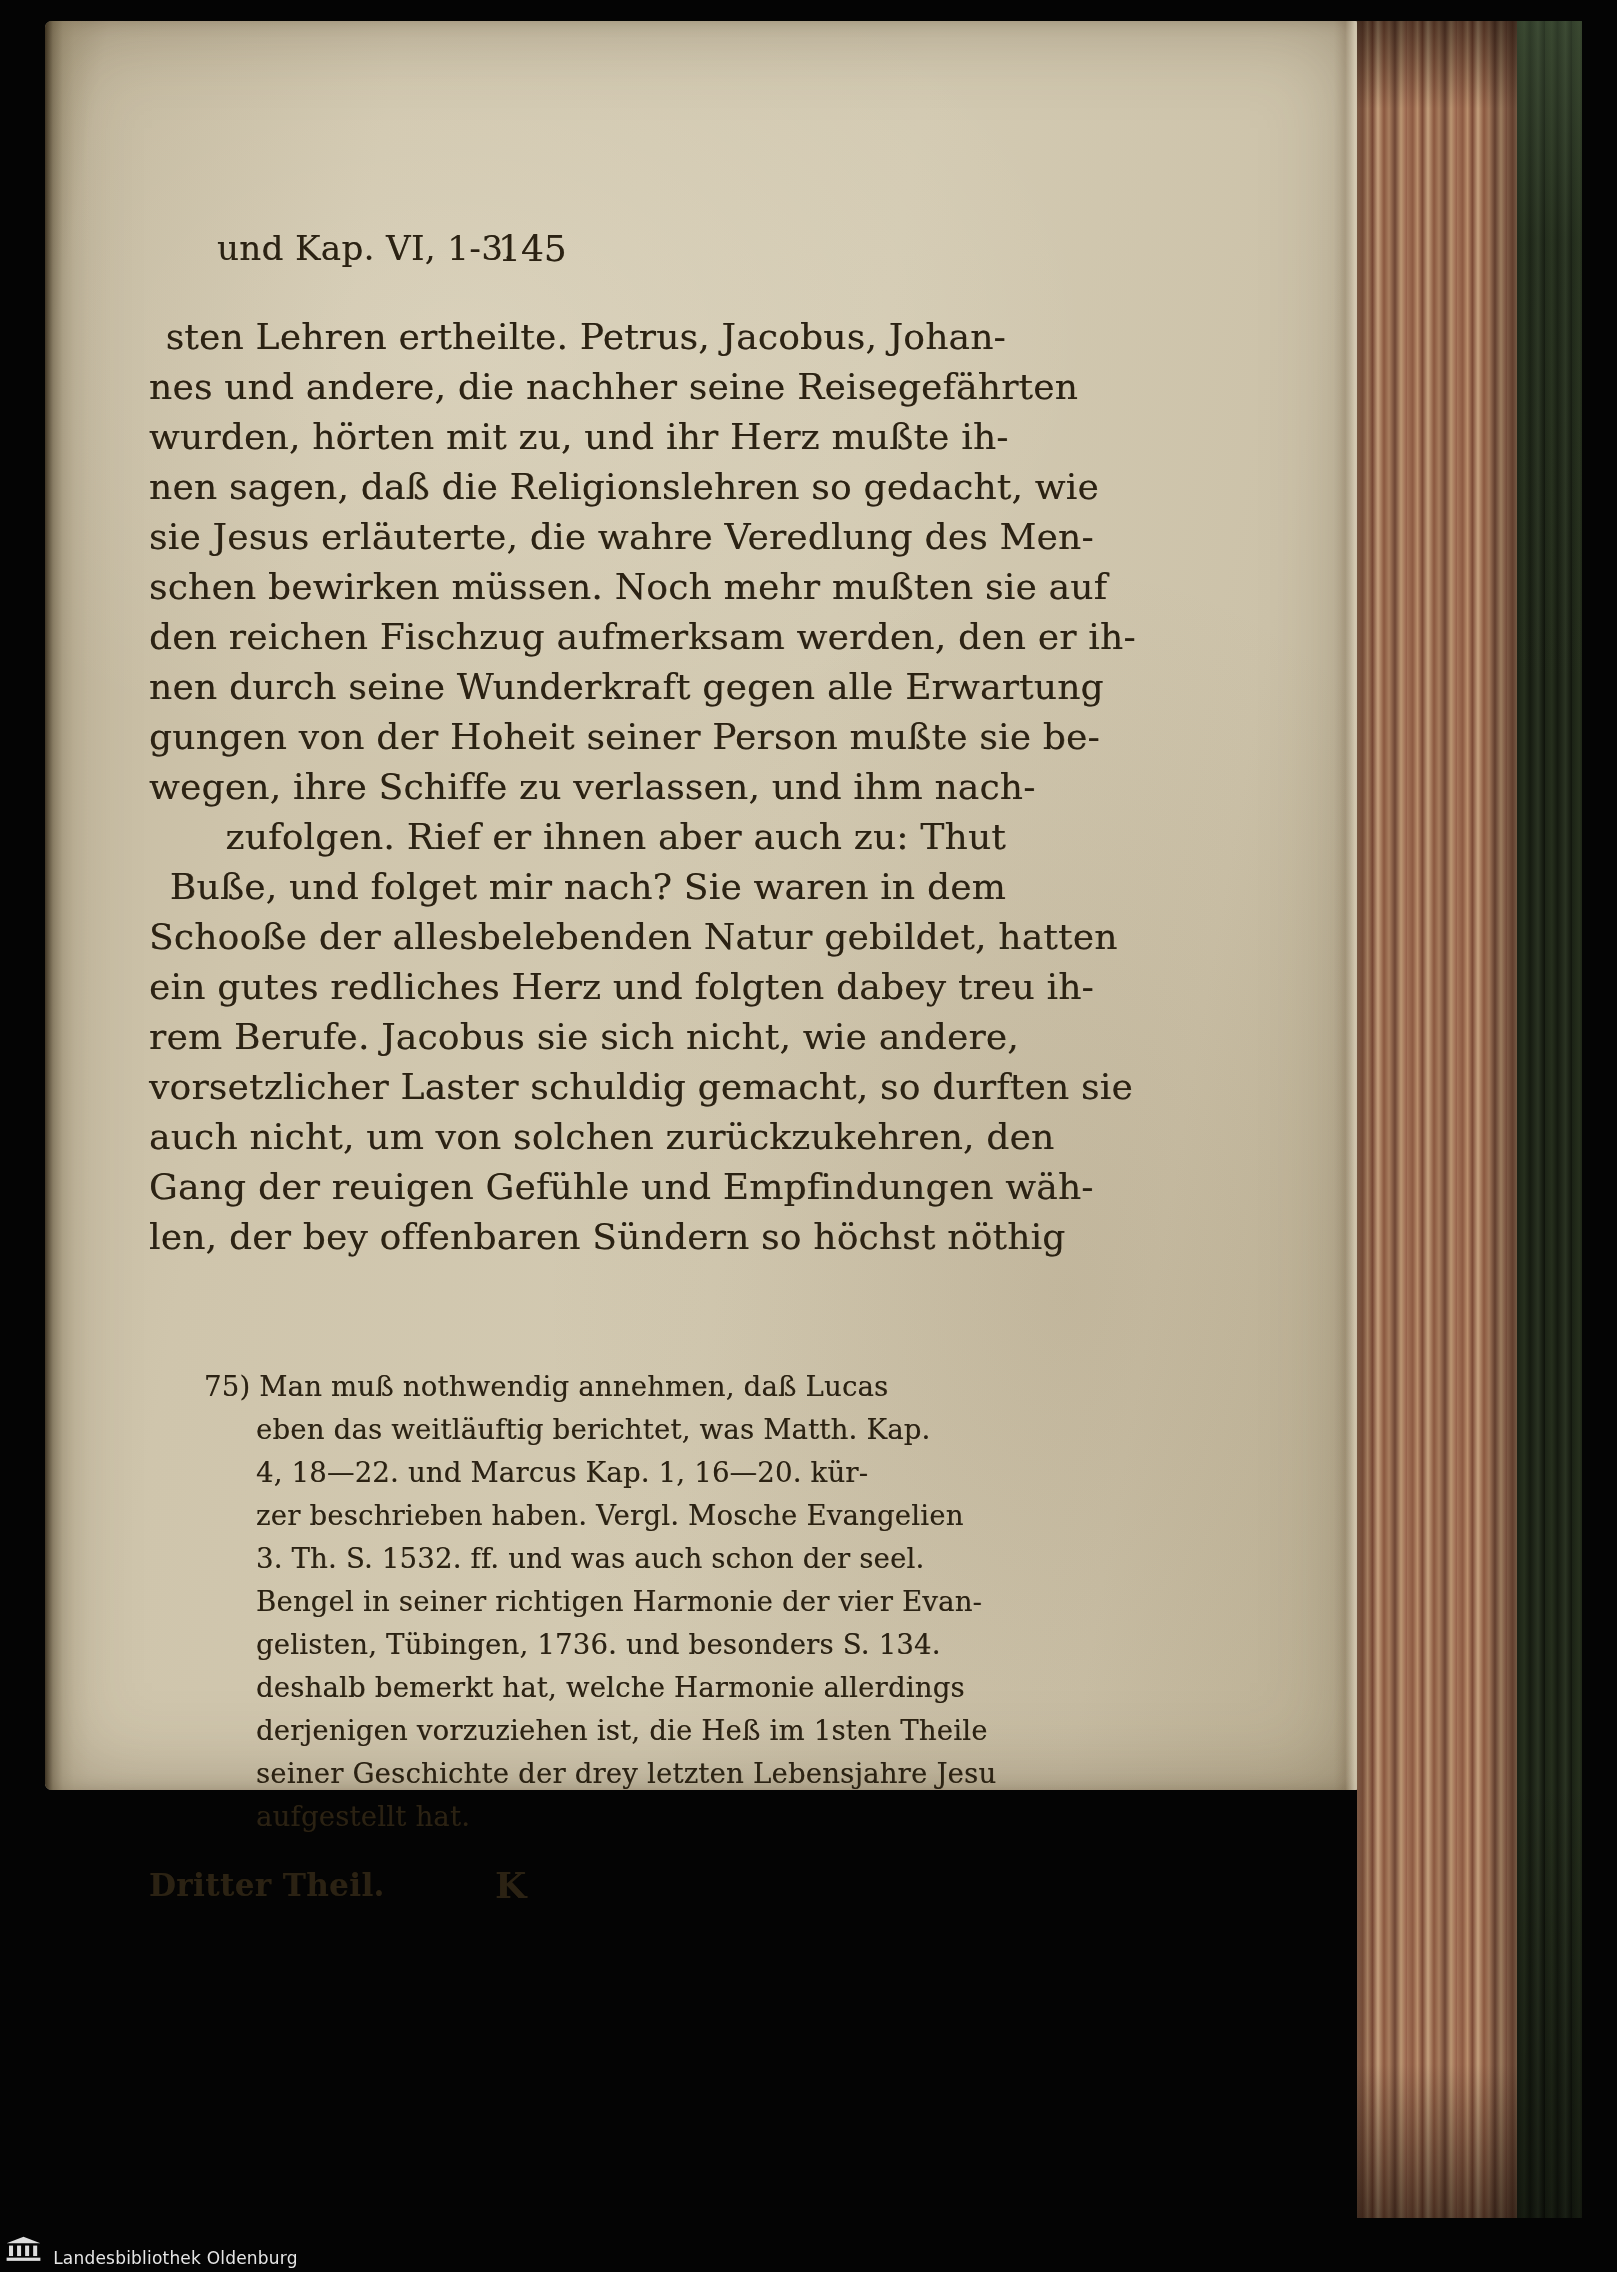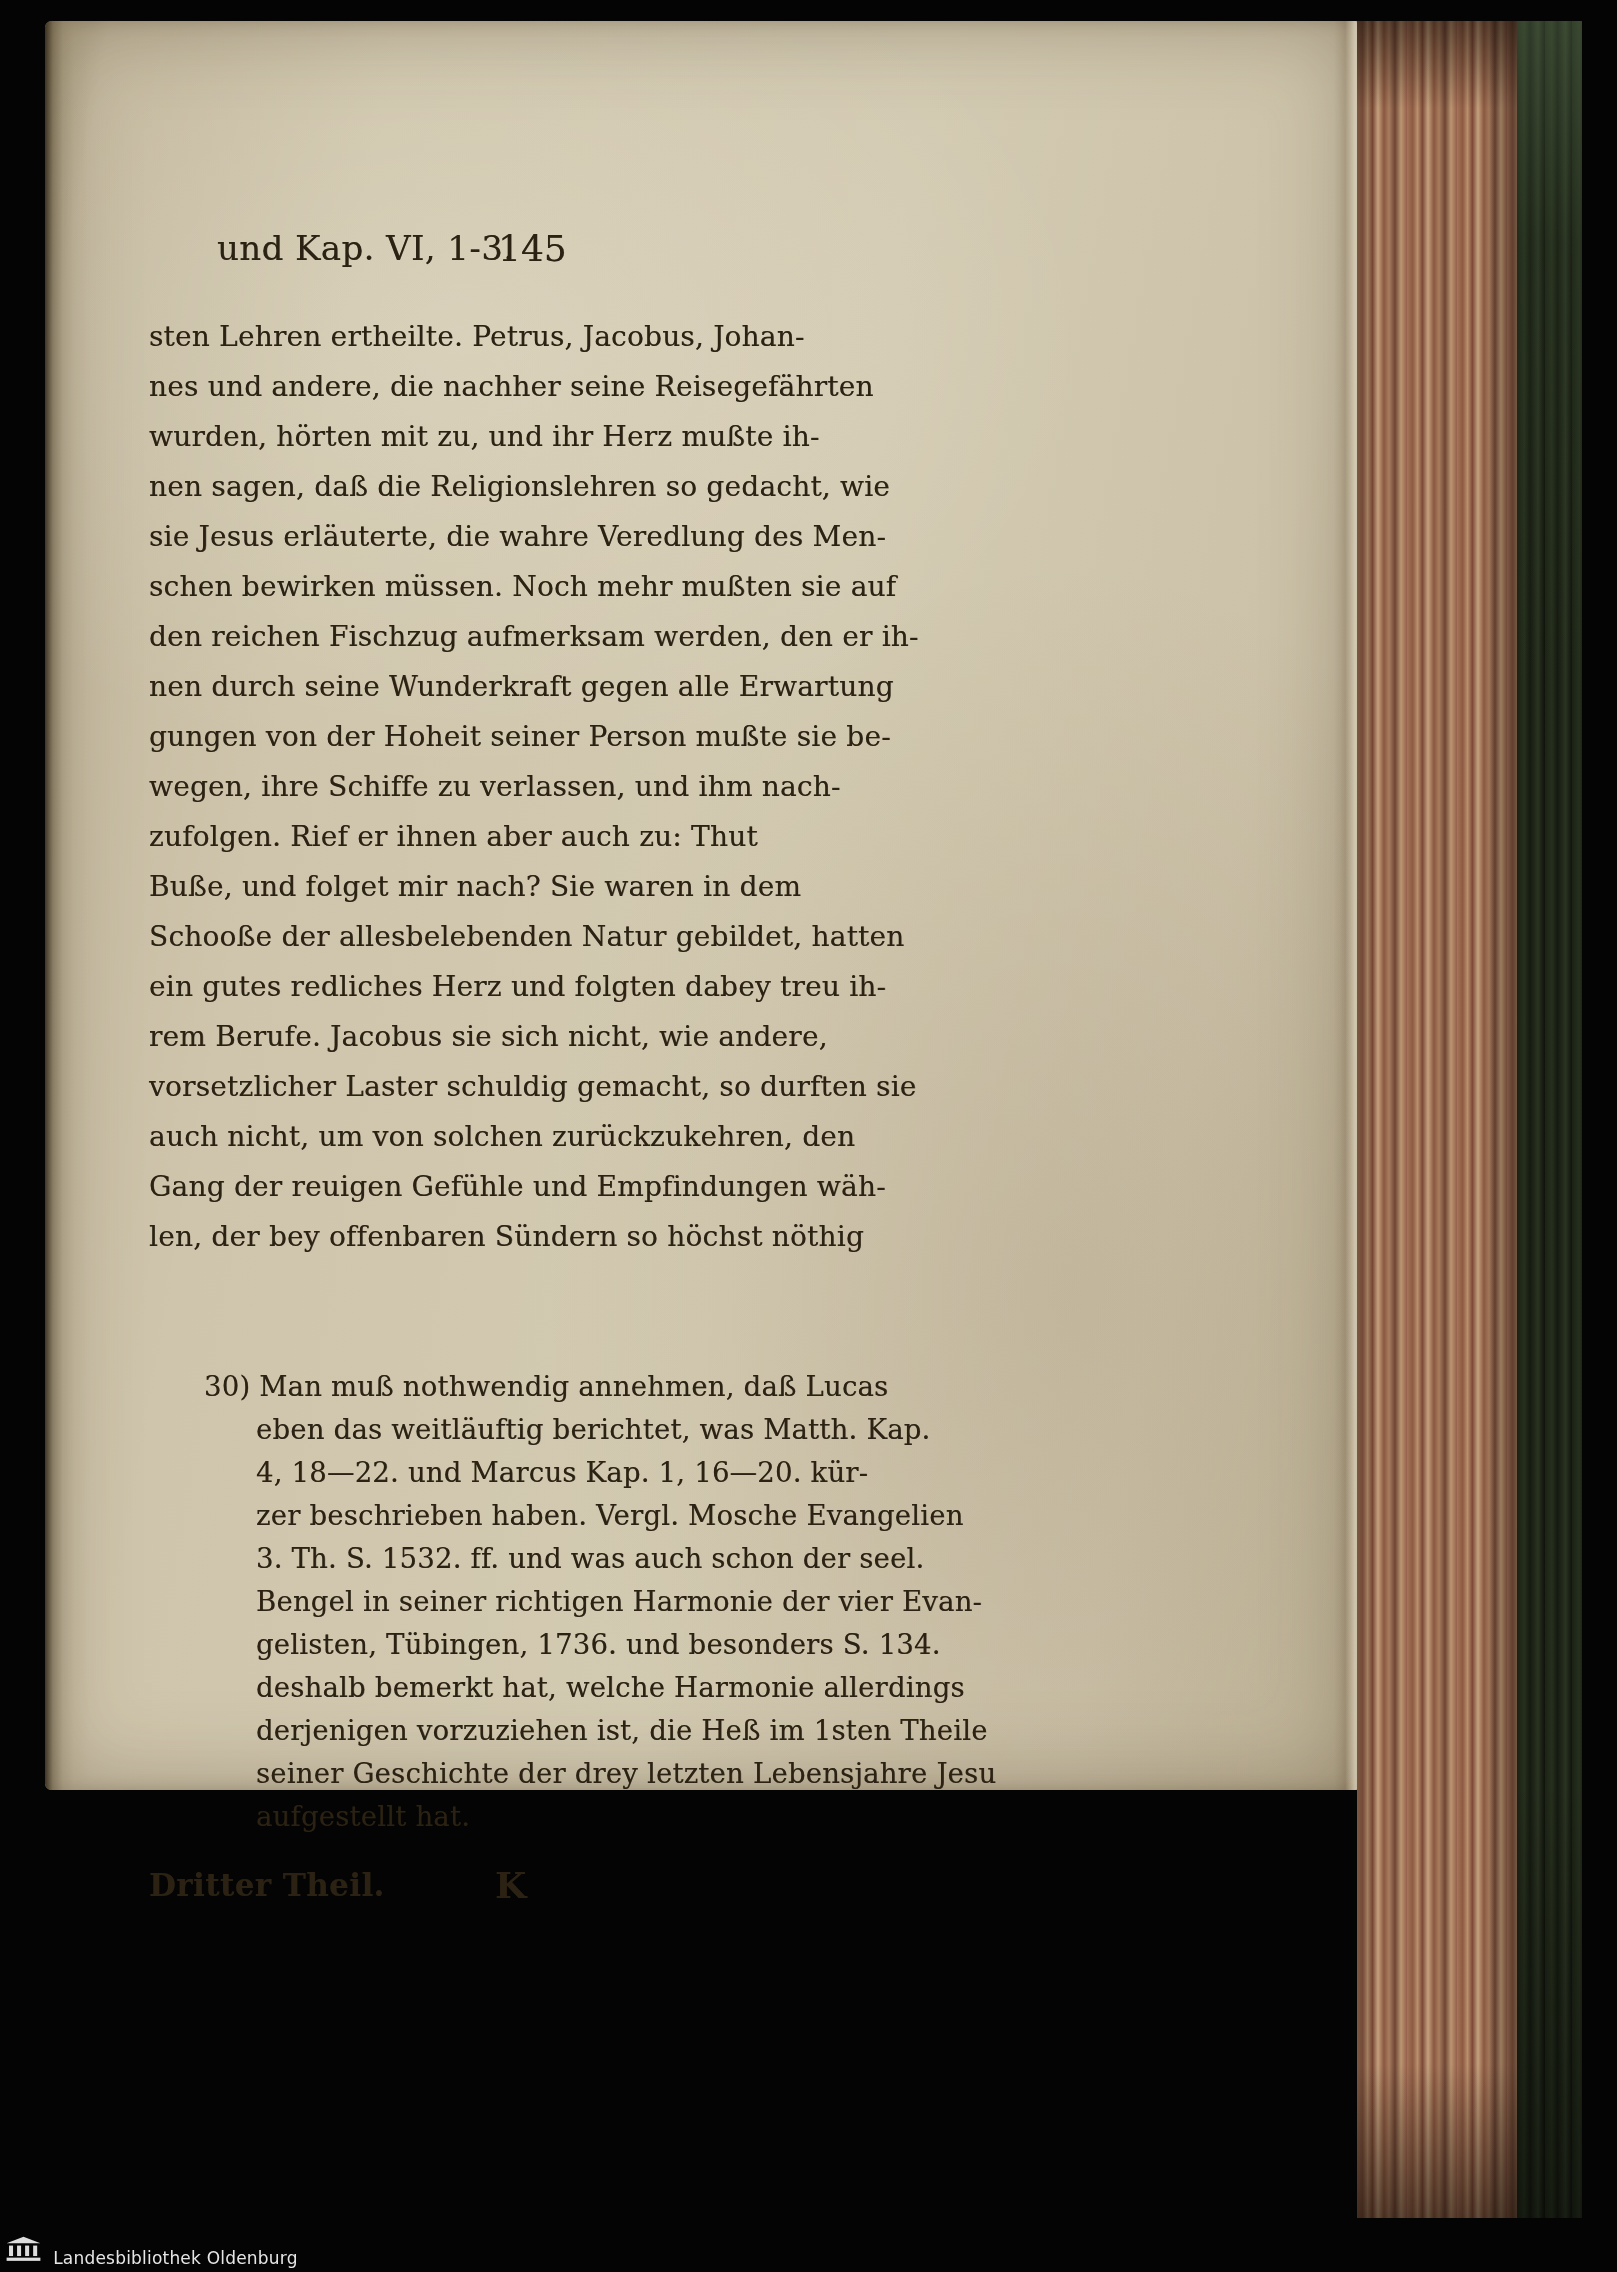--- a/index.html
+++ b/index.html
@@ -85,23 +85,24 @@
   }
   .page-number {
     position: absolute; left: 349px; top: 0;
     font-size: 36px;
     text-shadow: 0.3px 0.3px 0.5px rgba(42,32,16,0.55);
   }
 
   .body-text {
     position: absolute; left: 104px; top: 291px;
     width: 857px;
-    font-size: 28px; line-height: 50px;
+    font-size: 36px; line-height: 50px;
     letter-spacing: 0.2px;
     text-shadow: 0.3px 0.3px 0.5px rgba(42,32,16,0.5);
+    text-align: right;
   }
   .body-line { white-space: nowrap; }
 
   .footnote {
     position: absolute; left: 159px; top: 1344px;
     width: 768px;
     font-size: 27.5px; line-height: 43px;
     letter-spacing: 0.2px;
     text-shadow: 0.3px 0.3px 0.4px rgba(42,32,16,0.5);
   }
@@ -161,21 +162,21 @@
         <div class="body-line">Schooße der allesbelebenden Natur gebildet, hatten</div>
         <div class="body-line">ein gutes redliches Herz und folgten dabey treu ih-</div>
         <div class="body-line">rem Berufe.   Jacobus sie sich nicht, wie andere,</div>
         <div class="body-line">vorsetzlicher Laster schuldig gemacht, so durften sie</div>
         <div class="body-line">auch nicht, um von solchen zurückzukehren, den</div>
         <div class="body-line">Gang der reuigen Gefühle und Empfindungen wäh-</div>
         <div class="body-line">len, der bey offenbaren Sündern so höchst nöthig</div>
       </div>
 
     <div class="footnote ink">
-        <div class="fn-line">30) Man muß nothwendig annehmen, daß Lucas</div>
+        <div class="fn-line">75) Man muß nothwendig annehmen, daß Lucas</div>
         <div class="fn-line">eben das weitläuftig berichtet, was Matth. Kap.</div>
         <div class="fn-line">4, 18—22. und Marcus Kap. 1, 16—20. kür-</div>
         <div class="fn-line">zer beschrieben haben.  Vergl. Mosche Evangelien</div>
         <div class="fn-line">3. Th. S. 1532. ff. und was auch schon der seel.</div>
         <div class="fn-line">Bengel in seiner richtigen Harmonie der vier Evan-</div>
         <div class="fn-line">gelisten, Tübingen, 1736. und besonders S. 134.</div>
         <div class="fn-line">deshalb bemerkt hat, welche Harmonie allerdings</div>
         <div class="fn-line">derjenigen vorzuziehen ist, die Heß im 1sten Theile</div>
         <div class="fn-line">seiner Geschichte der drey letzten Lebensjahre Jesu</div>
         <div class="fn-line">aufgestellt hat.</div>

